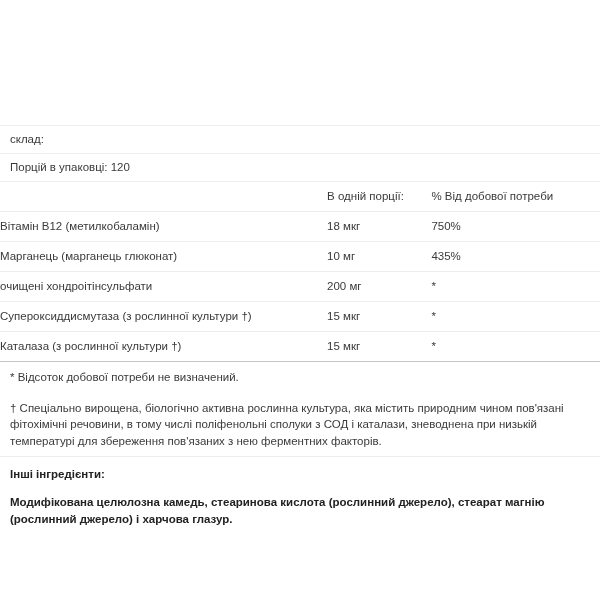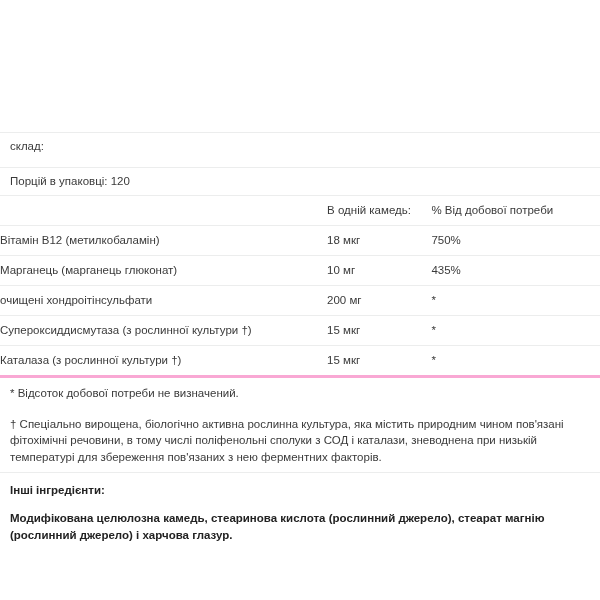--- a/index.html
+++ b/index.html
@@ -19,21 +19,20 @@
   .panel {
     position: absolute;
     top: 125px;
     left: 0;
     width: 600px;
   }
 
   
   .rule-top {
     border-top: 1px solid #eceded;
-    margin-top: 7px;
   }
 
   .pad-row {
     padding: 6px 10px 6px 10px;
     font-size: 11.5px;
     line-height: 15px;
     color: #3a3a3a;
   }
 
   
@@ -64,21 +63,21 @@
     line-height: 15px;
   }
 
   
   .note {
     padding: 7px 12px 7px 10px;
     font-size: 11.5px;
     line-height: 16.5px;
     color: #3a3a3a;
   }
-  .note.first { border-top: 3px solid #f9a8d4; }
+  .note.first { border-top: 1px solid #f9a8d4; }
   .note p { margin: 0; }
 
   
   .other {
     border-top: 1px solid #eceded;
     padding: 9px 12px 6px 10px;
   }
   .other-title {
     font-size: 11.5px;
     line-height: 16px;
@@ -102,21 +101,21 @@
 
   <div class="pad-row rule-top">склад:</div>
 
 
   <div class="pad-row rule-top">Порцій в упаковці: 120</div>
 
   <table class="facts">
     <thead>
       <tr>
         <th class="c-name"></th>
-        <th class="c-amount">В одній камедь:</th>
+        <th class="c-amount">В одній порції:</th>
         <th class="c-dv">% Від добової потреби</th>
       </tr>
     </thead>
     <tbody>
       <tr>
         <td class="c-name">Вітамін B12 (метилкобаламін)</td>
         <td class="c-amount">18 мкг</td>
         <td class="c-dv">750%</td>
       </tr>
       <tr>

